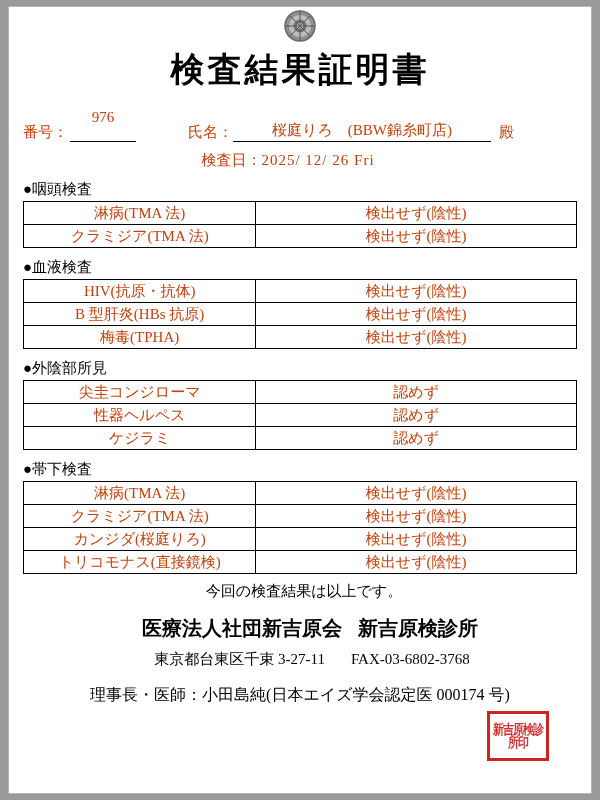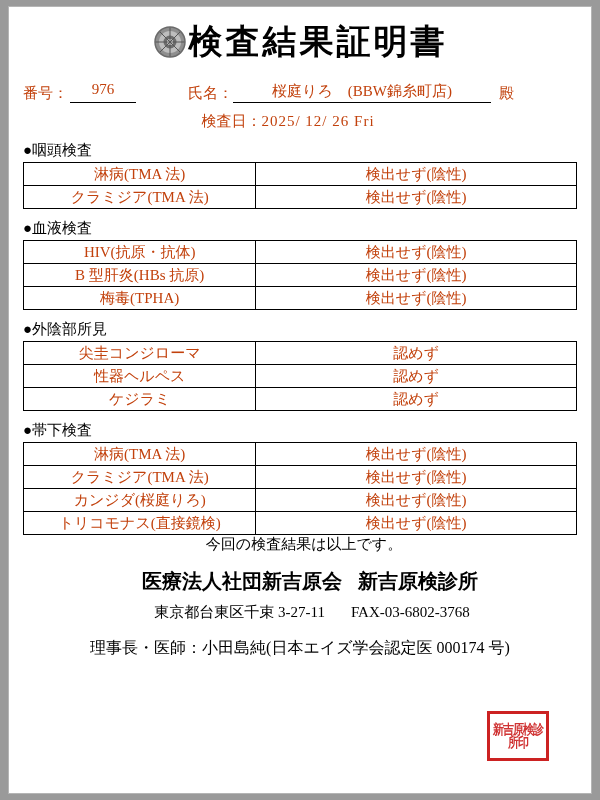--- a/index.html
+++ b/index.html
@@ -21,22 +21,23 @@
     border: 1px solid #b5b5b5;
     box-sizing: border-box;
     overflow: hidden;
   }
 
   
   .title-row {
     display: flex;
     align-items: center;
     justify-content: center;
-    margin-top: 18px;
-    gap: 2px;
+    margin-top: 2px;
+    gap: 10px;
+    flex-direction: column;
   }
   .seal-emblem {
     width: 34px;
     height: 34px;
     position: relative;
     flex: none;
   }
   .seal-emblem svg { display: block; }
   .doc-title {
     font-size: 34px;
@@ -58,21 +59,21 @@
     display: flex;
     align-items: flex-end;
   }
   .num-label { white-space: nowrap; }
   .num-value {
     display: inline-block;
     min-width: 66px;
     border-bottom: 1px solid #000;
     text-align: center;
     margin-left: 2px;
-    padding-bottom: 4px;
+    padding-bottom: 15px;
   }
   .name-block {
     margin-left: 52px;
     display: flex;
     align-items: flex-end;
     white-space: nowrap;
   }
   .name-label { white-space: nowrap; }
   .name-value {
     display: inline-block;
@@ -115,20 +116,21 @@
     text-align: center;
     padding: 0;
     color: #c2410c;
   }
   td.item { width: 42%; }
   td.result { width: 58%; }
   .cond { font-size: 14px; }
 
   
   .closing {
+    margin-top: 8px;
     text-align: center;
     font-size: 15px;
     padding-right: 20px;
     padding-left: 28px;
   }
   .clinic {
     margin-top: 14px;
     text-align: center;
     font-size: 20px;
     font-weight: bold;

